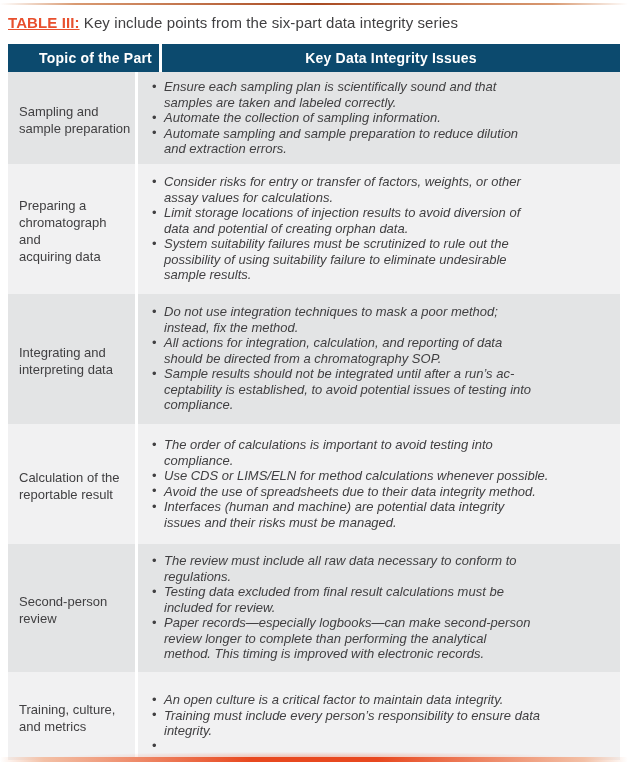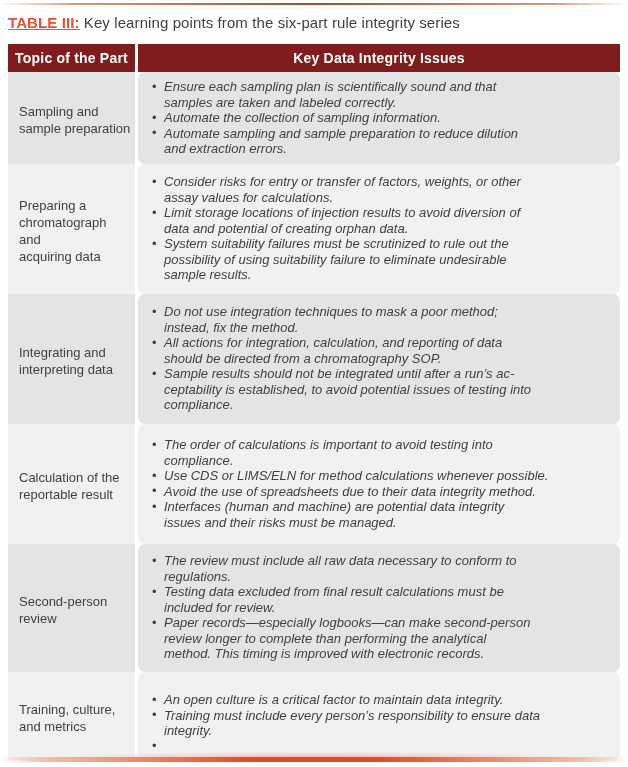--- a/index.html
+++ b/index.html
@@ -17,28 +17,28 @@
   }
   .title {
     position: absolute; left: 8px; top: 13px; width: 612px;
     font-size: 15px; line-height: 19px; color: #414042; font-weight: 500;
     letter-spacing: 0.1px;
   }
   .title .tbl-label { color: #e8502e; font-weight: bold; text-decoration: underline; }
   .tbl {
     position: absolute; left: 8px; top: 44px; width: 612px;
   }
-  .hdr-row { display: flex; height: 28px; background: #7f1d1d; }
+  .hdr-row { display: flex; height: 28px; background: #0c4a6e; padding-left: 24px; }
   .hdr-cell {
     color: #ffffff; font-weight: bold; font-size: 14px;
     display: flex; align-items: center; justify-content: center;
     letter-spacing: 0.2px;
   }
   .col-left  { flex: 0 0 130px; width: 130px; border-right: 3px solid #ffffff; }
-  .col-right { flex: 1 1 auto; border-radius: 7px; }
+  .col-right { flex: 1 1 auto; }
   .row { display: flex; }
   .row:nth-child(odd)  .cell { background: #f1f1f2; }
   .row:nth-child(even) .cell { background: #e3e4e5; }
   .row1 { min-height: 88px; }
   .row2 { min-height: 130px; }
   .row3 { min-height: 130px; }
   .row4 { min-height: 120px; }
   .row5 { min-height: 128px; }
   .row6 { min-height: 88px; }
   .topic {
@@ -65,21 +65,21 @@
     position: absolute; left: 0; top: 757px; width: 628px; height: 5px;
     border-radius: 2px;
     background: linear-gradient(90deg, rgba(255,255,255,0) 0%, #f3c0a6 7%, #e8481f 40%, #e8481f 60%, #f3c0a6 93%, rgba(255,255,255,0) 100%);
   }
 </style>
 </head>
 <body>
 
 <div class="top-rule"></div>
 
-<div class="title"><span class="tbl-label">TABLE III:</span><span> Key learning points from the six-part rule integrity series</span></div>
+<div class="title"><span class="tbl-label">TABLE III:</span><span> Key include points from the six-part data integrity series</span></div>
 
 <div class="tbl">
 
   <div class="hdr-row">
     <div class="hdr-cell col-left">Topic of the Part</div>
     <div class="hdr-cell col-right">Key Data Integrity Issues</div>
   </div>
 
   <div class="row row1">
     <div class="cell topic col-left">Sampling and

